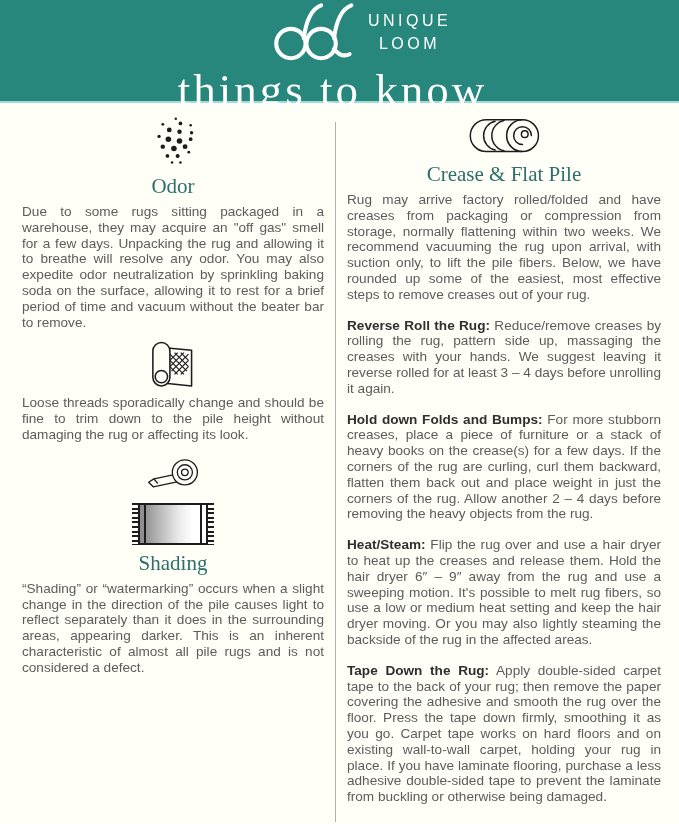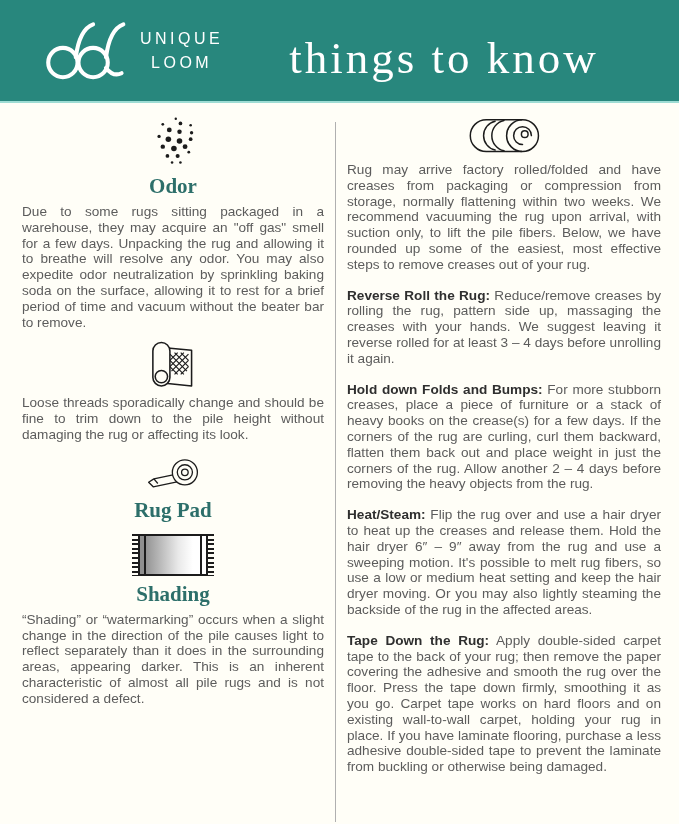--- a/index.html
+++ b/index.html
@@ -10,20 +10,21 @@
     color:#5c5c5c;
     overflow:hidden;
   }
   
   .header {
     height:103px;
     background:#28877d;
     border-bottom:2px solid #9edcd4;
     display:flex;
     align-items:center;
+    flex-direction:column;
   }
   .logo-group { display:flex; align-items:center; margin-left:40px; }
   .logo-mark { width:92px; height:64px; }
   .brand-text {
     color:#ffffff;
     margin-left:8px;
     text-align:center;
     letter-spacing:3.5px;
     font-size:16px;
     line-height:1.45;
@@ -32,21 +33,20 @@
   .page-title {
     flex:1;
     text-align:center;
     font-family:"Liberation Serif", serif;
     font-weight:400;
     color:#ffffff;
     font-size:45px;
     letter-spacing:3px;
     padding-right:14px;
     white-space:nowrap;
-    margin-top:14px;
   }
   
   .main {
     display:flex;
     padding:13px 18px 0 22px;
     height:719px;
   }
   .col-left  { width:302px; }
   .col-divider {
     width:1px;
@@ -57,21 +57,21 @@
   
   .section { margin-bottom:11px; }
   .icon-row {
     display:flex;
     justify-content:center;
     align-items:flex-end;
     margin-bottom:6px;
   }
   .section h2 {
     font-family:"Liberation Serif", serif;
-    font-weight:700;
+    font-weight:400;
     font-size:21px;
     color:#2d6f6a;
     text-align:center;
     margin-bottom:5px;
   }
   .section p, .tip {
     font-size:13.6px;
     line-height:15.8px;
     text-align:justify;
     color:#5c5c5c;
@@ -172,21 +172,20 @@
     <div class="section">
       <div class="icon-row">
         <svg class="line-icon" width="58" height="38" viewBox="0 0 88 56" stroke-linejoin="round">
           <path d="M52 41 L14 49 L7 42 L15 37 L44 31 Z" fill="#fffef7"></path>
           <path d="M15 37 L21 44"></path>
           <circle cx="62" cy="27" r="19" fill="#fffef7"></circle>
           <circle cx="62" cy="27" r="11.5"></circle>
           <circle cx="62" cy="27" r="5"></circle>
         </svg>
       </div>
-      <h2>Rug Pad</h2>
     </div>
 
     <div class="section">
       <div class="icon-row">
         <div class="shading-icon">
           <div class="fringe"></div>
           <div class="shading-body">
             <div class="shading-line"></div>
             <div class="shading-line"></div>
           </div>
@@ -207,20 +206,21 @@
       <div class="icon-row">
         <svg class="line-icon" width="78" height="40" viewBox="0 0 104 54" stroke-width="2.4" stroke-linecap="round">
           <path d="M76 5 L28 5 A 21.5 21.5 0 0 0 28 48 L76 48"></path>
           <path d="M40 7 A 20 20 0 0 0 40 46"></path>
           <path d="M52 6 A 21 21 0 0 0 52 47"></path>
           <circle cx="77" cy="26.5" r="21.5"></circle>
           <path d="M89 26.5 A 12 12 0 1 0 77 38.5"></path>
           <circle cx="80" cy="24.5" r="4.5"></circle>
         </svg>
       </div>
+      <h2>Crease &amp; Flat Pile</h2>
       <p>Rug may arrive factory rolled/folded and have creases from packaging or compression from storage, normally flattening within two weeks. We recommend vacuuming the rug upon arrival, with suction only, to lift the pile fibers. Below, we have rounded up some of the easiest, most effective steps to remove creases out of your rug.</p>
 
       <p class="tip"><b>Reverse Roll the Rug:</b> <span>Reduce/remove creases by rolling the rug, pattern side up, massaging the creases with your hands. We suggest leaving it reverse rolled for at least 3 – 4 days before unrolling it again.</span></p>
 
       <p class="tip"><b>Hold down Folds and Bumps:</b> <span>For more stubborn creases, place a piece of furniture or a stack of heavy books on the crease(s) for a few days. If the corners of the rug are curling, curl them backward, flatten them back out and place weight in just the corners of the rug. Allow another 2 – 4 days before removing the heavy objects from the rug.</span></p>
 
       <p class="tip"><b>Heat/Steam:</b> <span>Flip the rug over and use a hair dryer to heat up the creases and release them. Hold the hair dryer 6″ – 9″ away from the rug and use a sweeping motion. It's possible to melt rug fibers, so use a low or medium heat setting and keep the hair dryer moving. Or you may also lightly steaming the backside of the rug in the affected areas.</span></p>
 
       <p class="tip"><b>Tape Down the Rug:</b> <span>Apply double-sided carpet tape to the back of your rug; then remove the paper covering the adhesive and smooth the rug over the floor. Press the tape down firmly, smoothing it as you go. Carpet tape works on hard floors and on existing wall-to-wall carpet, holding your rug in place. If you have laminate flooring, purchase a less adhesive double-sided tape to prevent the laminate from buckling or otherwise being damaged.</span></p>
     </div>

